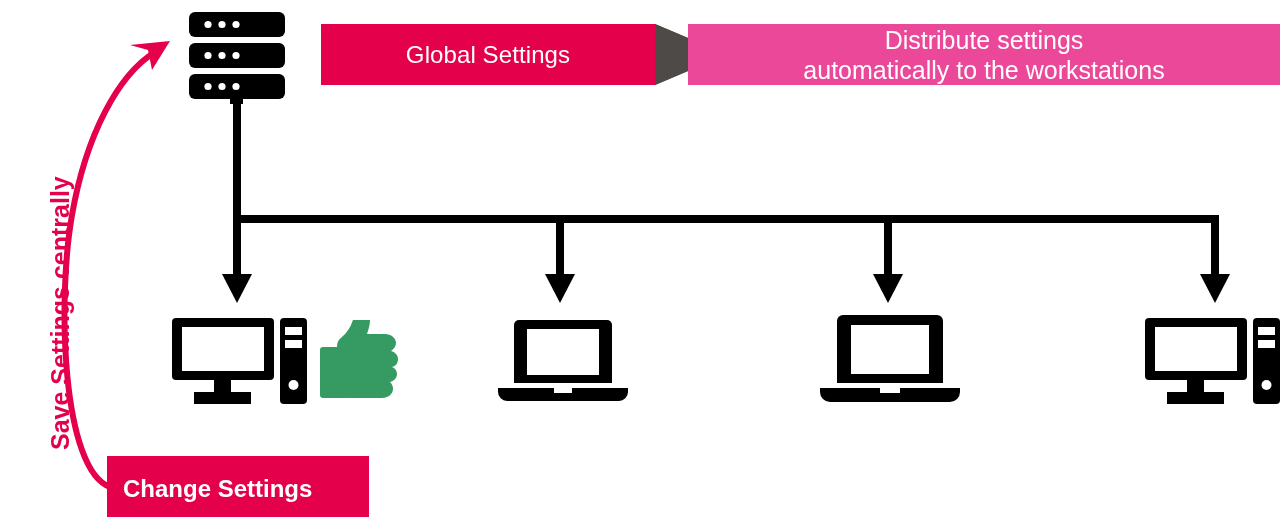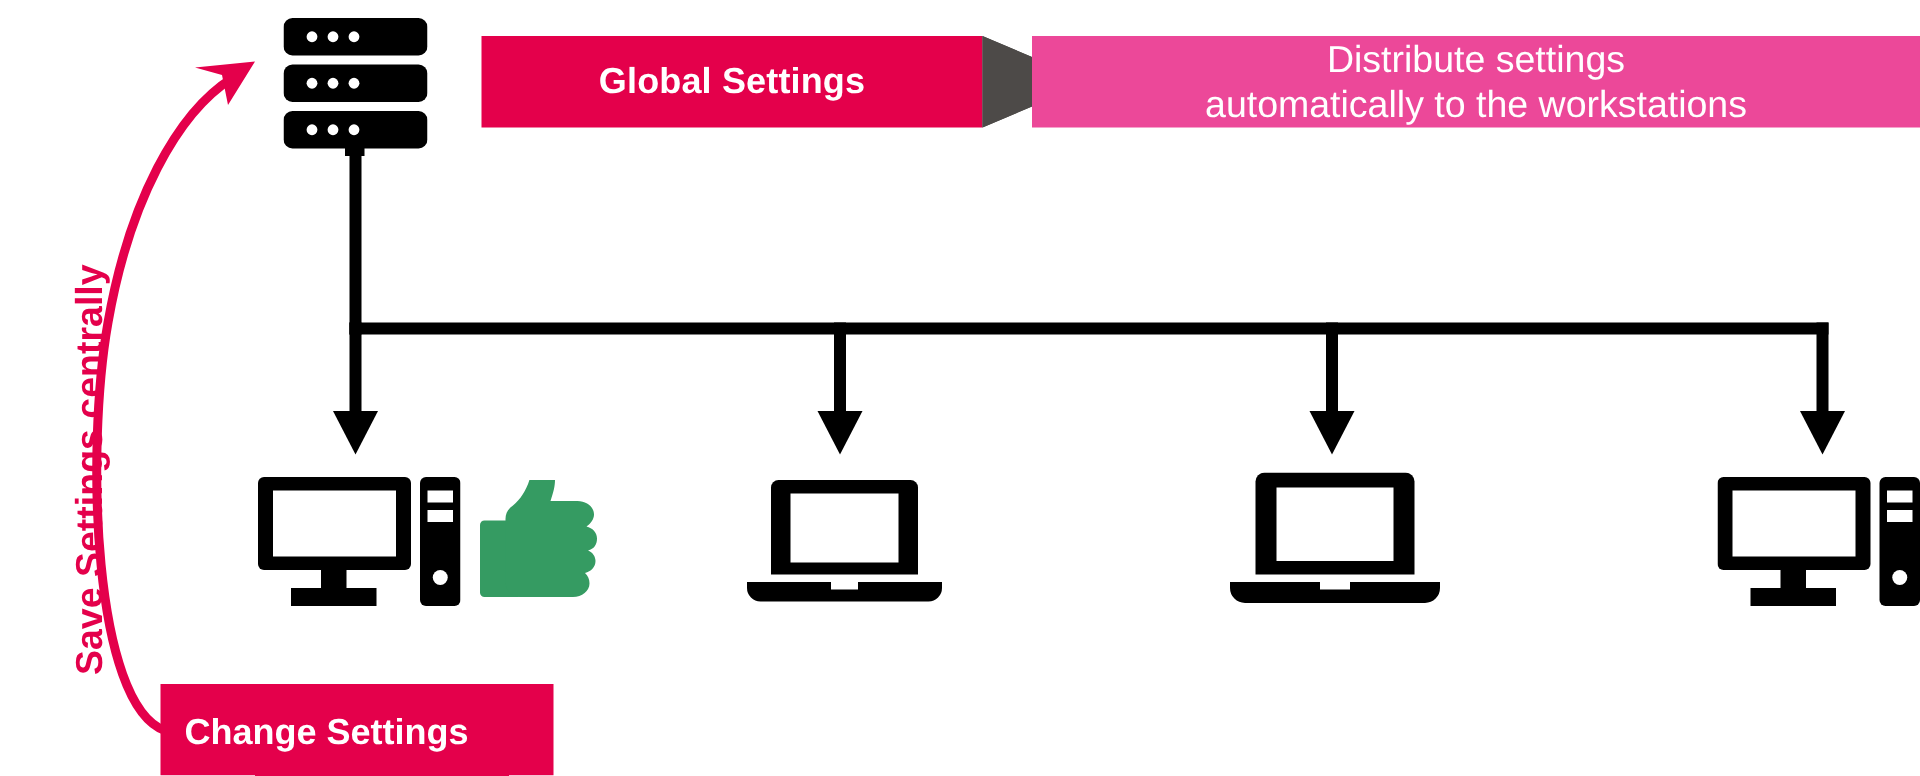--- a/index.html
+++ b/index.html
@@ -38,21 +38,21 @@
   .banner-global {
     left: 321px;
     top: 24px;
     width: 334px;
     height: 61px;
     background: #E4004B;
     justify-content: center;
   }
   .banner-global .banner-text {
     font-size: 24px;
-    font-weight: bold;
+    font-weight: normal;
     letter-spacing: 0.1px;
     white-space: nowrap;
   }
   .banner-distribute {
     left: 688px;
     top: 24px;
     width: 592px;
     height: 61px;
     background: #ec4899;
     justify-content: center;

